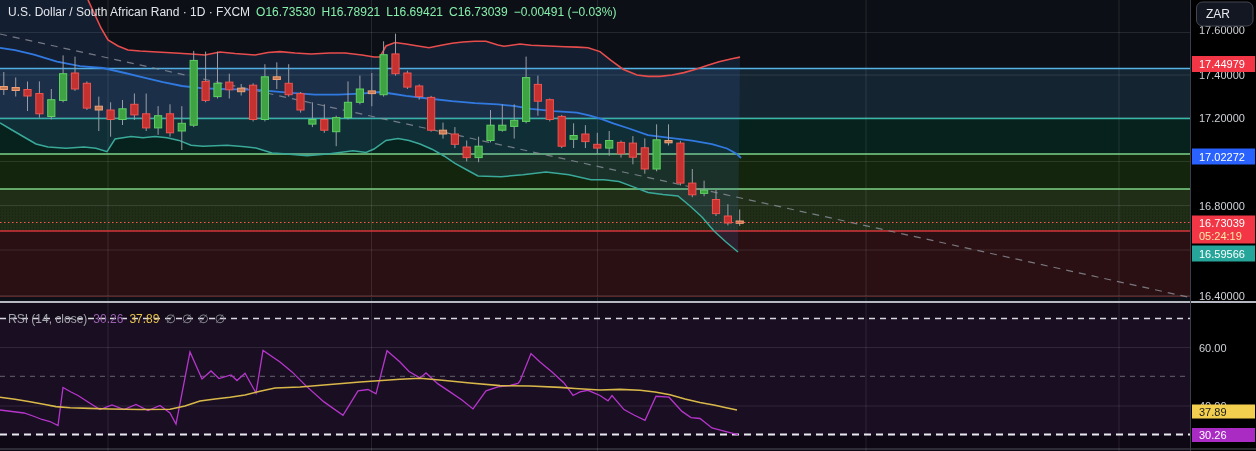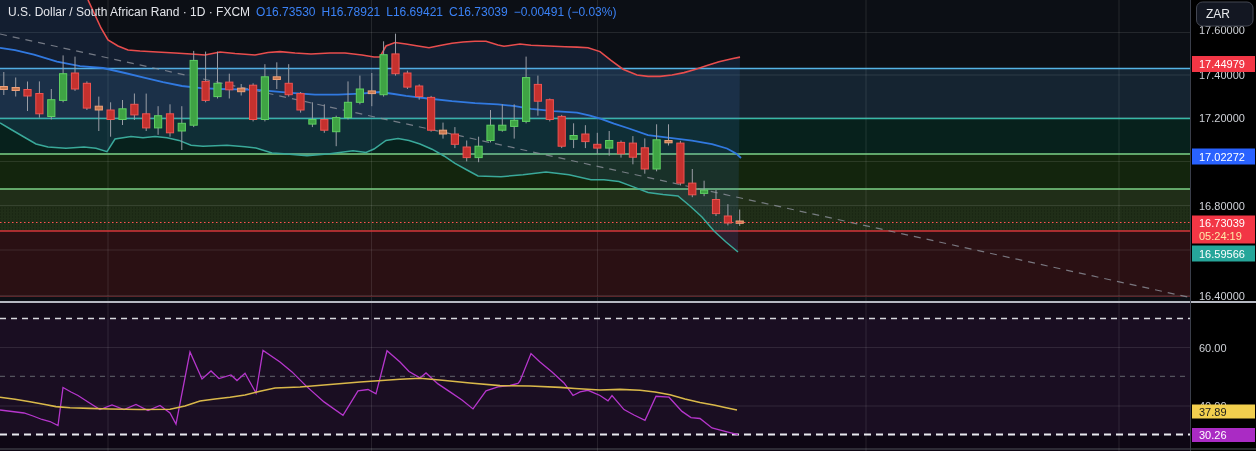--- a/index.html
+++ b/index.html
@@ -220,14 +220,15 @@
       <text x="1199" y="257.5" fill="#ffffff" font-family="Liberation Sans, sans-serif" font-size="11">16.59566</text>
       <text x="1199" y="351.5" fill="#cfd2d8" font-family="Liberation Sans, sans-serif" font-size="11">60.00</text>
       <text x="1199" y="409.8" fill="#cfd2d8" font-family="Liberation Sans, sans-serif" font-size="11">40.00</text>
       <rect x="1192" y="404.5" width="63" height="14.0" fill="#f2cf4e"></rect>
       <text x="1199" y="415.5" fill="#1c1c1c" font-family="Liberation Sans, sans-serif" font-size="11">37.89</text>
       <rect x="1192" y="428" width="63" height="14" fill="#aa2bc4"></rect>
       <text x="1199" y="439.0" fill="#ffffff" font-family="Liberation Sans, sans-serif" font-size="11">30.26</text>
       <rect x="1196.5" y="2" width="56.5" height="24" rx="6" fill="#131722" stroke="#434651" stroke-width="1"></rect>
       <text x="1206" y="18" fill="#e8eaed" font-family="Liberation Sans, sans-serif" font-size="12">ZAR</text>
     </svg>
-<div class="hdr" style="left:8px;top:5px;color:#e4e6eb">U.S. Dollar / South African Rand · 1D · FXCM <span style="color:#3b82f6">O<span>16.73530</span> H<span>16.78921</span> L<span>16.69421</span> C<span>16.73039</span> −0.00491 (−0.03%)</span></div>
+<div class="hdr" style="left:8px;top:5px;color:#e4e6eb">U.S. Dollar / South African Rand · 1D · FXCM <span style="color:#86efac">O<span>16.73530</span> H<span>16.78921</span> L<span>16.69421</span> C<span>16.73039</span> −0.00491 (−0.03%)</span></div>
+<div class="hdr" style="left:8px;top:312px;color:#a3a6ad">RSI (14, close) <span style="color:#9a5fb0">30.26</span> <span style="color:#e5c34a">37.89</span> <span style="color:#8b8e95">∅ ∅ ∅ ∅</span></div>
 </div>
 
 </body></html>

